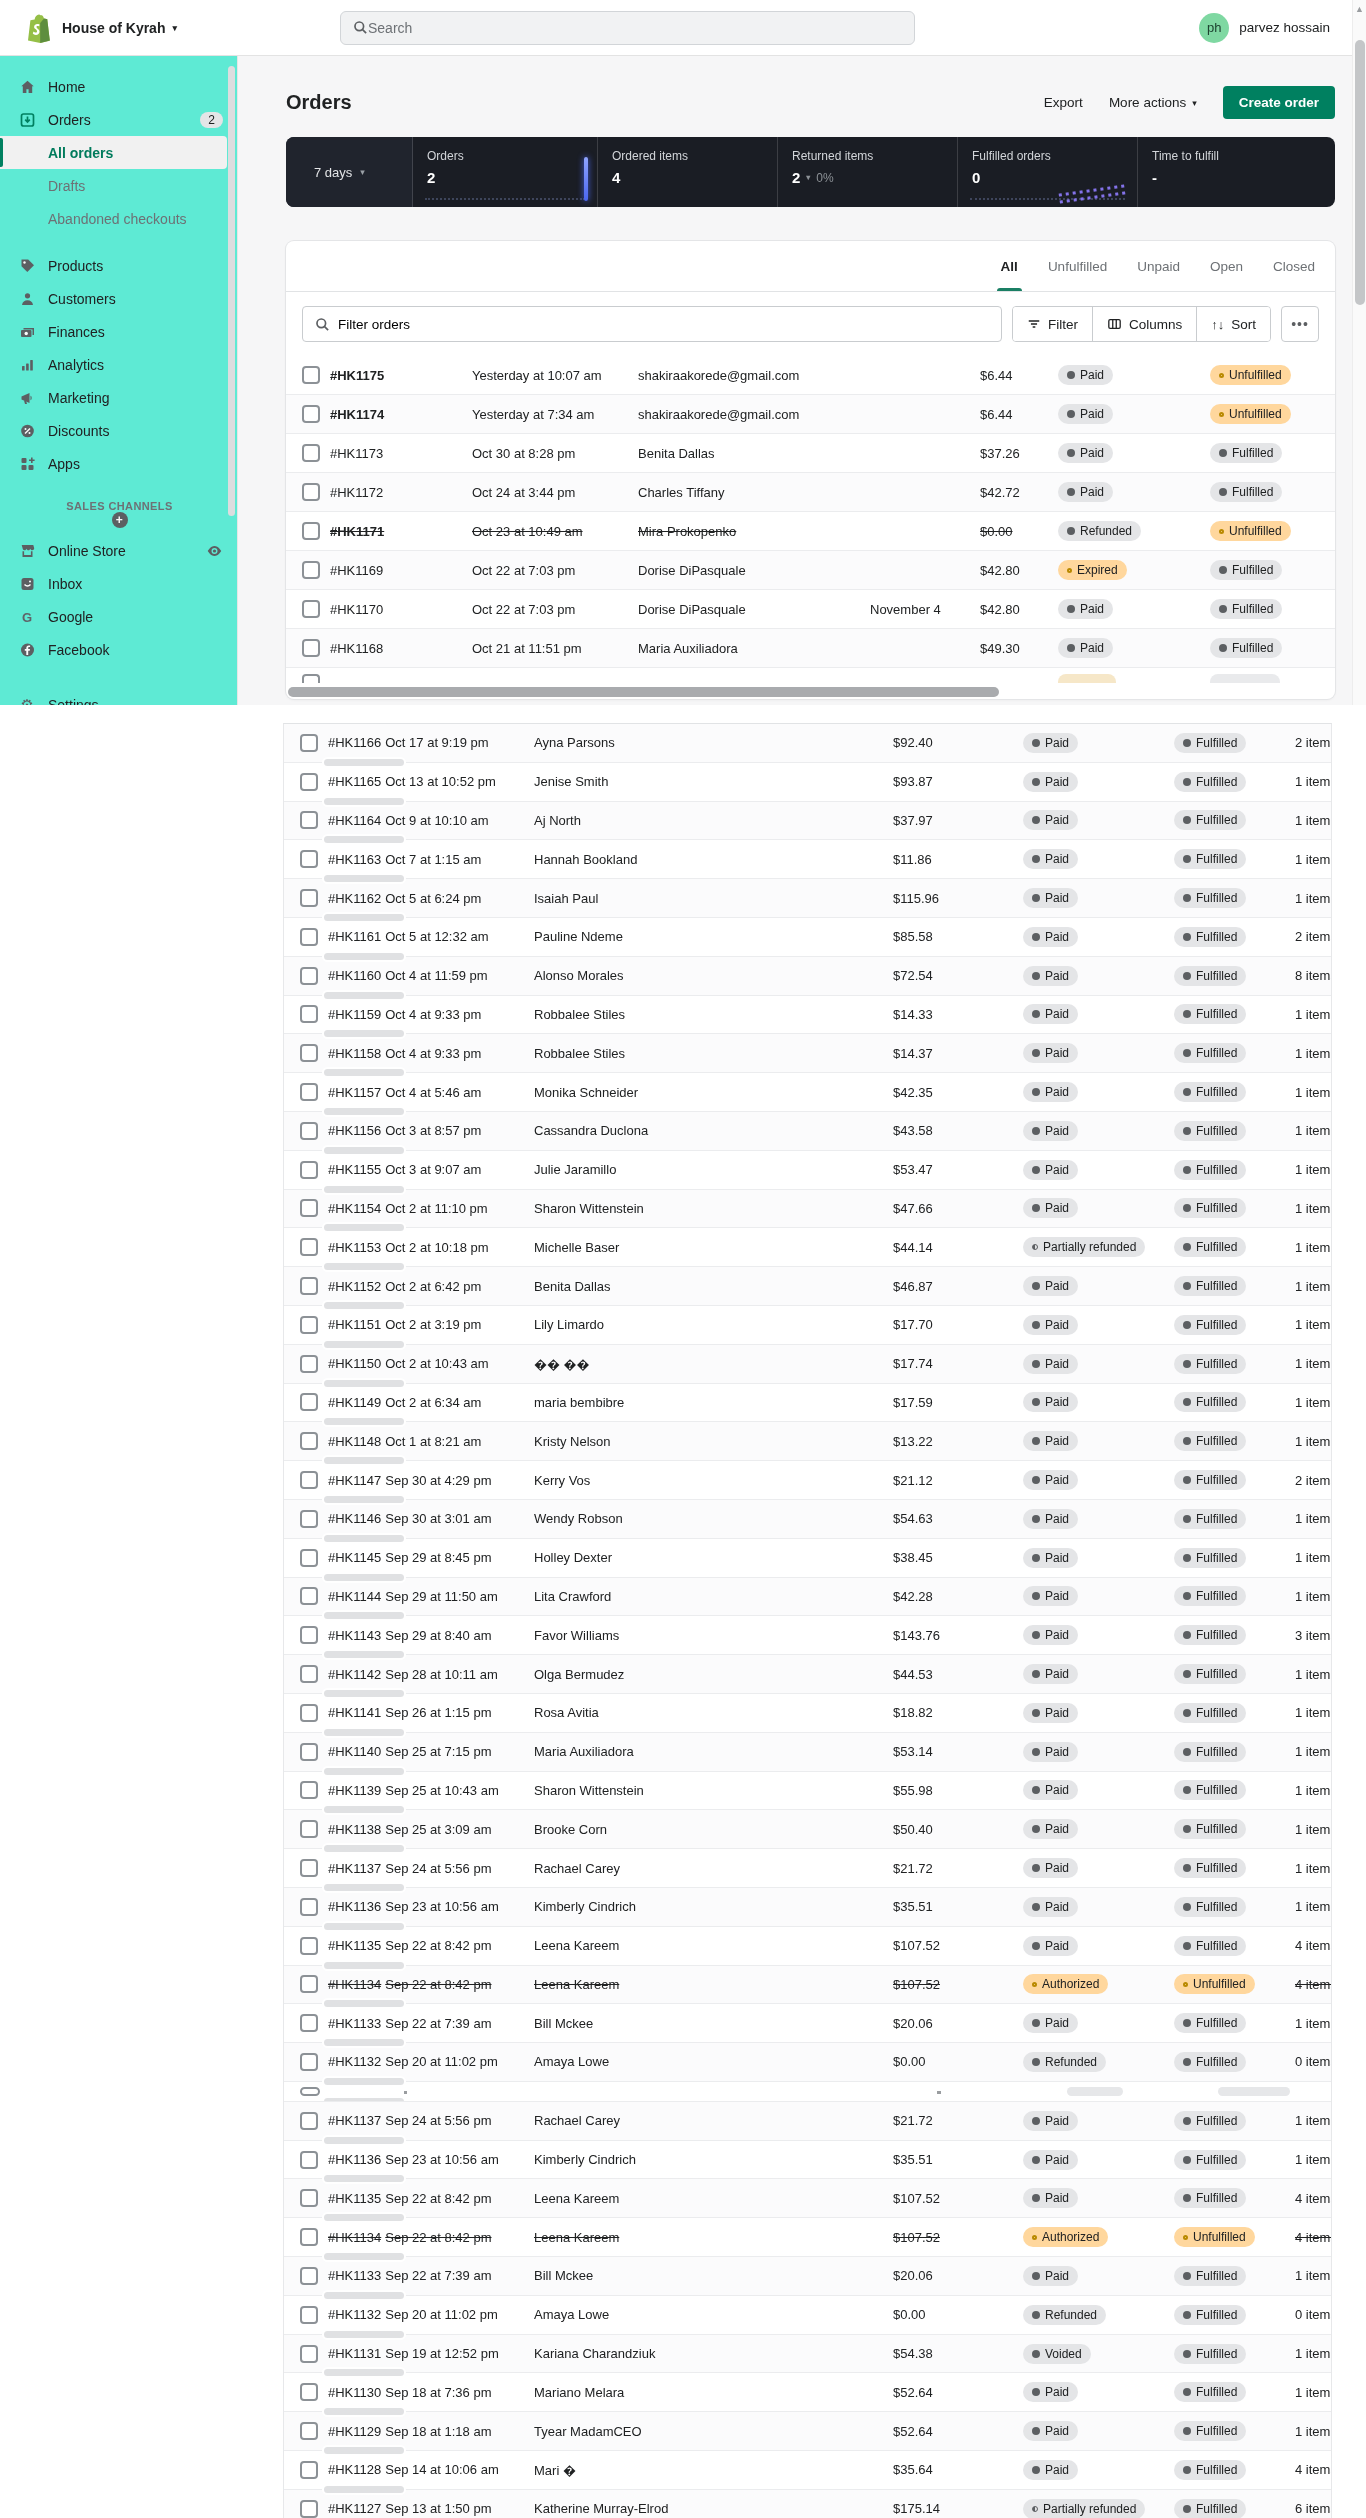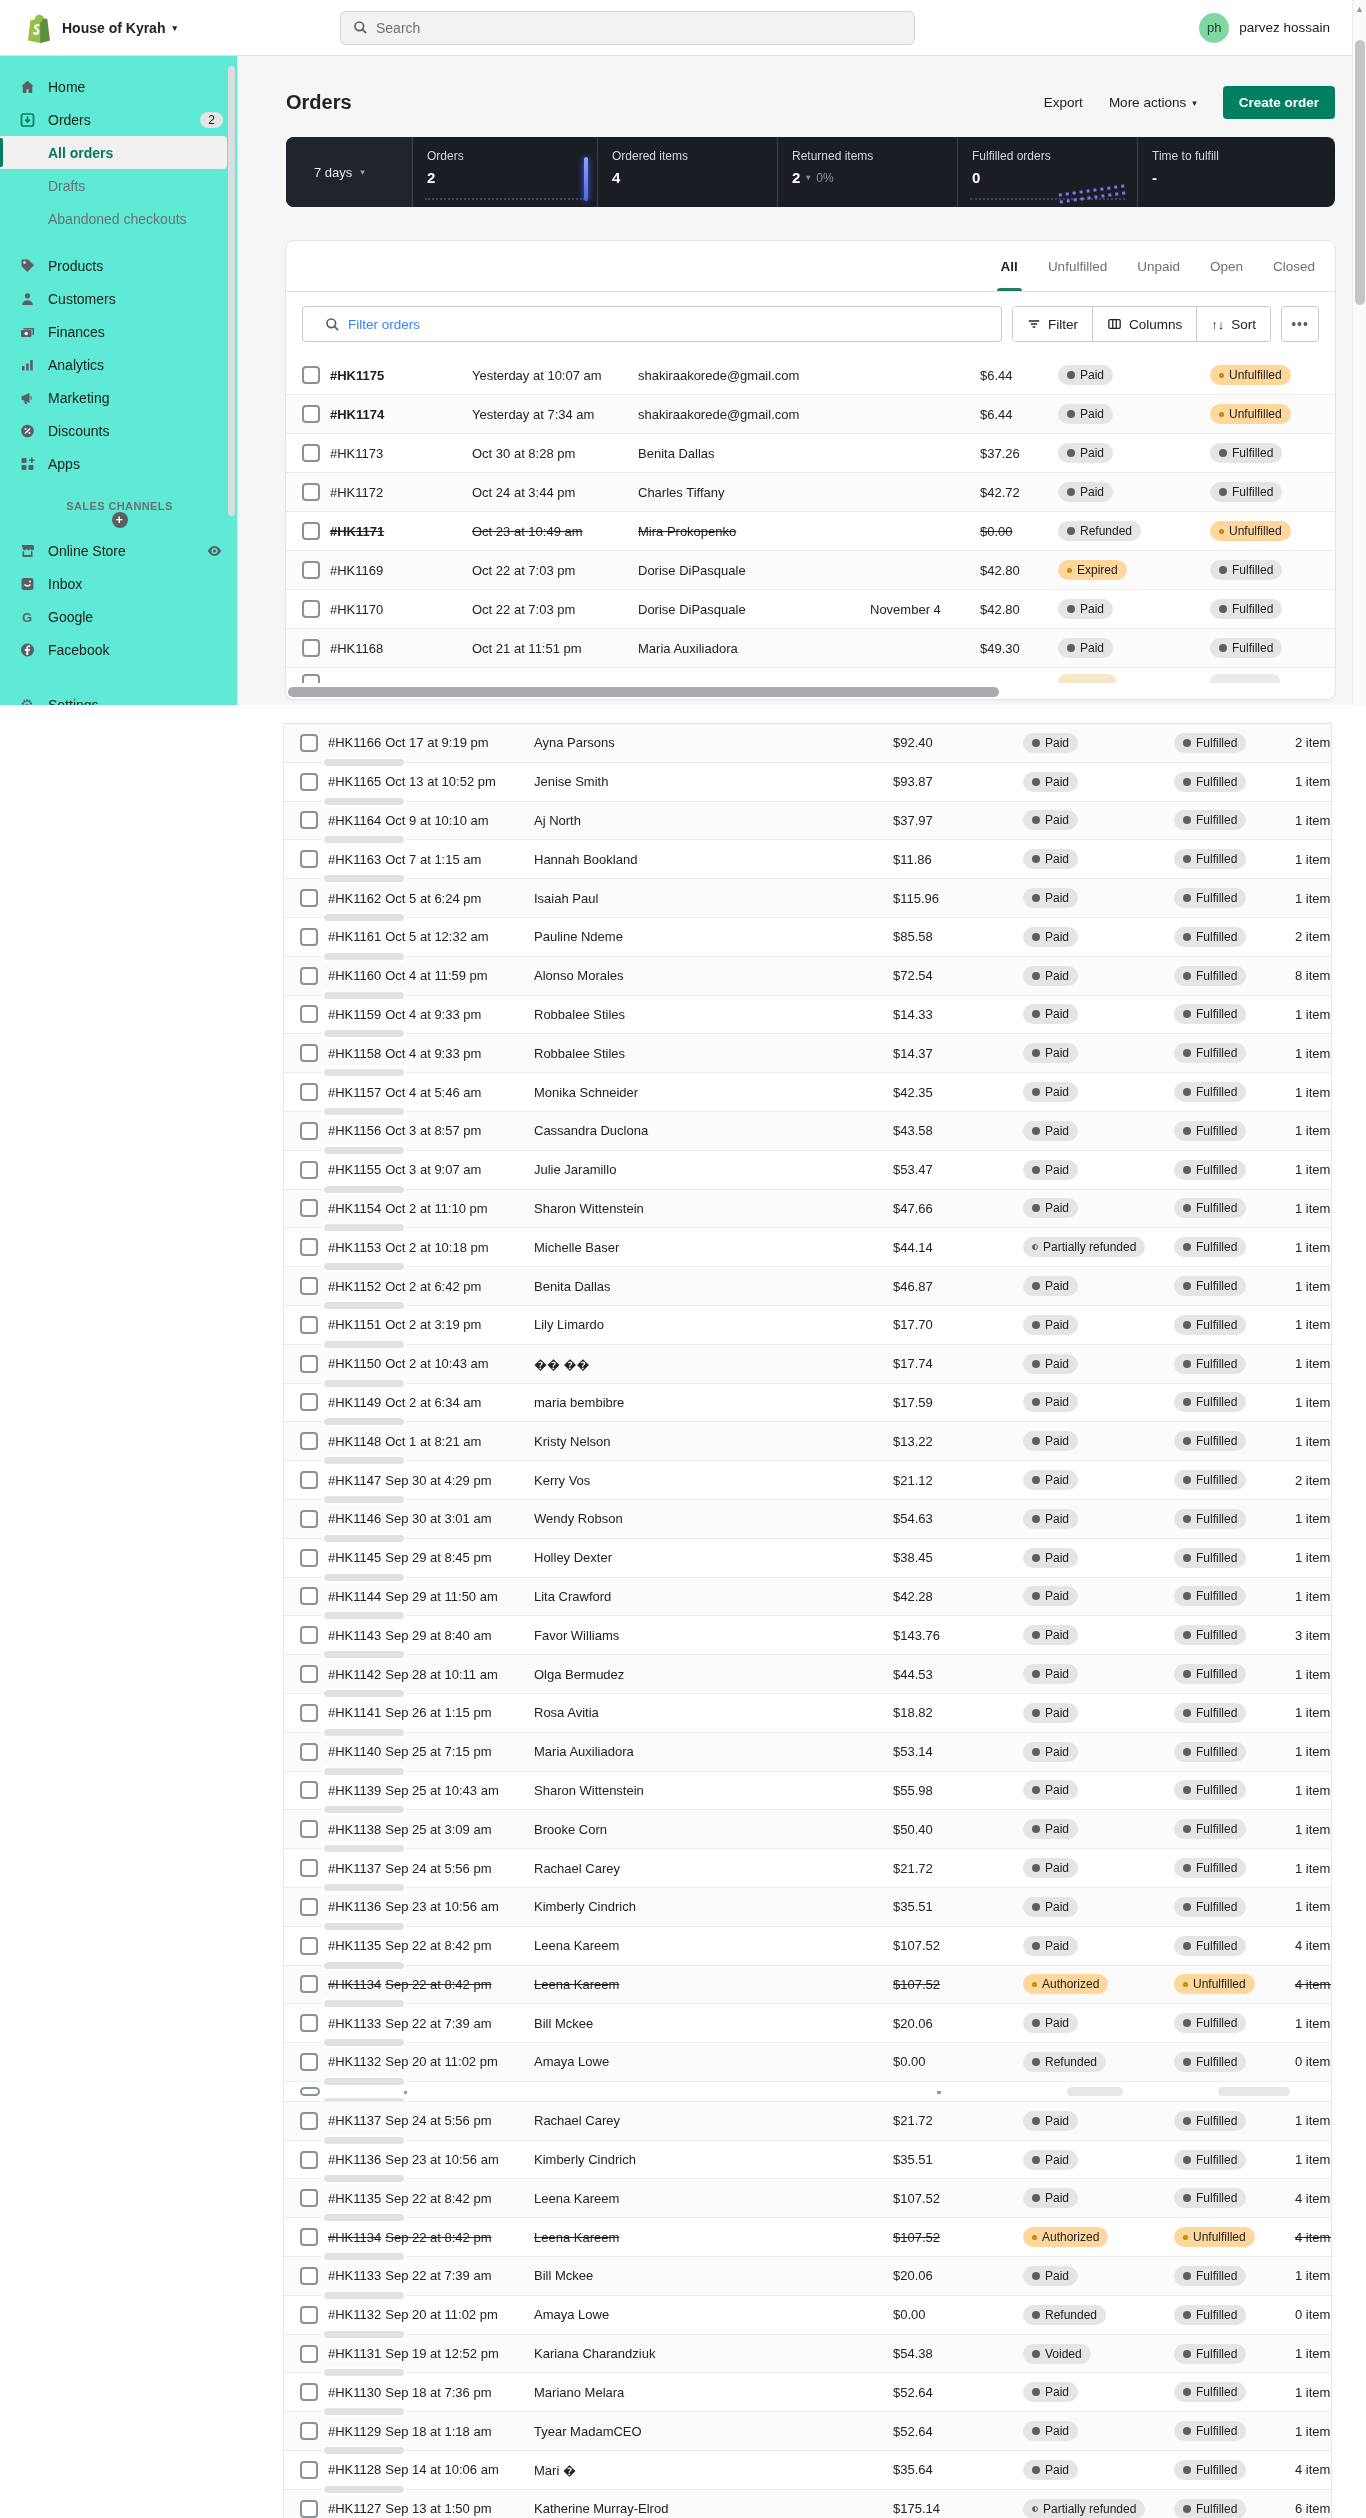--- a/index.html
+++ b/index.html
@@ -6,21 +6,21 @@
   html,body { width:1366px; height:2518px; overflow:hidden; background:#fff;
               font-family:"Liberation Sans", sans-serif; color:#202223; }
 
   
   .topbar { position:relative; height:56px; background:#fff; border-bottom:1px solid #e3e3e3;
             display:flex; align-items:center; z-index:5; }
   .logo-wrap { display:flex; align-items:center; gap:10px; padding-left:22px; width:340px; }
   .store-name { font-size:14px; font-weight:700; display:flex; align-items:center; gap:7px; cursor:pointer; }
   .caret { font-size:9px; color:#202223; }
   .search-box { width:575px; height:34px; background:#f1f2f3; border:1px solid #d2d5d8; border-radius:6px;
-                display:flex; align-items:center; gap:8px; padding:0 12px; color:#6d7175; font-size:14px; }
+                display:flex; align-items:center; gap:0; padding:0 12px; color:#6d7175; font-size:14px; }
   .user-area { margin-left:auto; margin-right:36px; display:flex; align-items:center; gap:10px; cursor:pointer; }
   .avatar { width:30px; height:30px; border-radius:50%; background:#7fd8a2; color:#1d4230;
             display:flex; align-items:center; justify-content:center; font-size:13px; }
   .user-name { font-size:13.5px; color:#202223; }
 
   
   .upper-region { display:flex; height:649px; background:#f6f6f7; }
   .lower-region { position:relative; height:1813px; background:#fff; }
 
   
@@ -75,21 +75,21 @@
 
   
   .card { background:#fff; border-radius:8px 8px 8px 8px; box-shadow:0 0 0 1px #e4e5e7, 0 1px 3px rgba(0,0,0,.06); }
   .tabs { display:flex; gap:30px; padding:0 20px; border-bottom:1px solid #e1e3e5; height:51px; align-items:center;justify-content:flex-end; }
   .tab { position:relative; font-size:13.5px; color:#6d7175; height:100%; display:flex; align-items:center; cursor:pointer; }
   .tab.active { color:#202223; font-weight:600; }
   .tab.active::after { content:""; position:absolute; left:-4px; right:-4px; bottom:0; height:3px;
                        background:#1a7f64; border-radius:3px 3px 0 0; }
   .filter-row { display:flex; gap:10px; padding:14px 16px; align-items:center; }
   .filter-input { flex:1; height:36px; border:1px solid #c9cccf; border-radius:4px; display:flex; align-items:center;
-                  gap:8px; padding:0 22px; color:#3b82f6; font-size:13.5px; background:#fff; }
+                  gap:8px; padding:0 12px; color:#000000; font-size:13.5px; background:#fff; }
   .btn-group { display:flex; border:1px solid #c9cccf; border-radius:4px; overflow:hidden; height:36px; }
   .btn-group .gbtn { display:flex; align-items:center; gap:7px; padding:0 14px; font-size:13.5px; background:#fff;
                      border:none; border-right:1px solid #c9cccf; cursor:pointer; font-family:inherit; color:#202223; }
   .btn-group .gbtn:last-child { border-right:none; }
   .dots-btn { width:38px; height:36px; border:1px solid #c9cccf; border-radius:4px; background:#fff; cursor:pointer;
               font-size:14px; letter-spacing:1px; color:#5c5f62; display:flex; align-items:center; justify-content:center; }
 
   
   .checkbox { width:18px; height:18px; border:2px solid #8c9196; border-radius:4px; background:#fff; cursor:pointer; flex:none; }
   .pill { display:inline-flex; align-items:center; gap:5px; height:20px; padding:0 9px; border-radius:10px;

